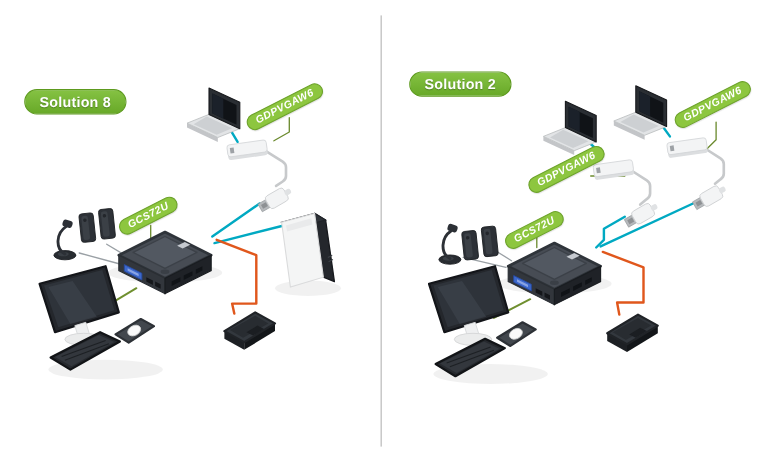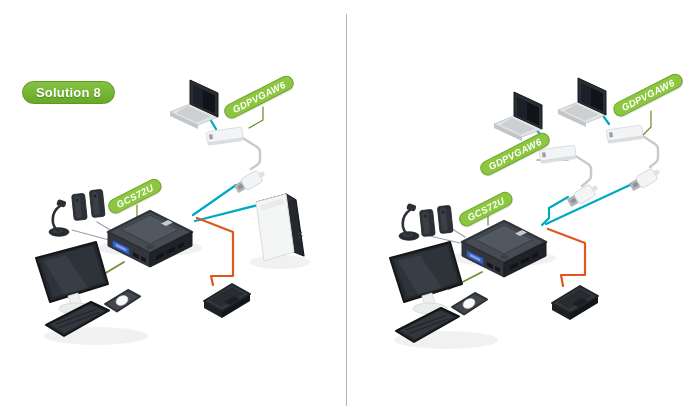--- a/index.html
+++ b/index.html
@@ -185,20 +185,21 @@
       <use href="#sym-speakers" transform="translate(420,202)"></use>
       <use href="#sym-mic" transform="translate(396,202)"></use>
       <use href="#sym-monitor" transform="translate(390,242)"></use>
       <use href="#sym-keyboard" transform="translate(396,308)"></use>
       <use href="#sym-mousepad" transform="translate(452,293)"></use>
       <use href="#sym-brick" transform="translate(552,285)"></use>
     </g>
   </svg>
 
   <div class="badge" style="left:22px;top:81px;">Solution 8</div>
+  <div class="badge" style="left:372px;top:65px;">Solution 2</div>
 
   <div class="tag" style="left:259px;top:97px;">GDPVGAW6</div>
   <div class="tag" style="left:135px;top:196px;">GCS72U</div>
 
   <div class="tag" style="left:515px;top:154px;">GDPVGAW6</div>
   <div class="tag" style="left:648px;top:95px;">GDPVGAW6</div>
   <div class="tag" style="left:486px;top:209px;">GCS72U</div>
 </div>
 
 </body></html>

